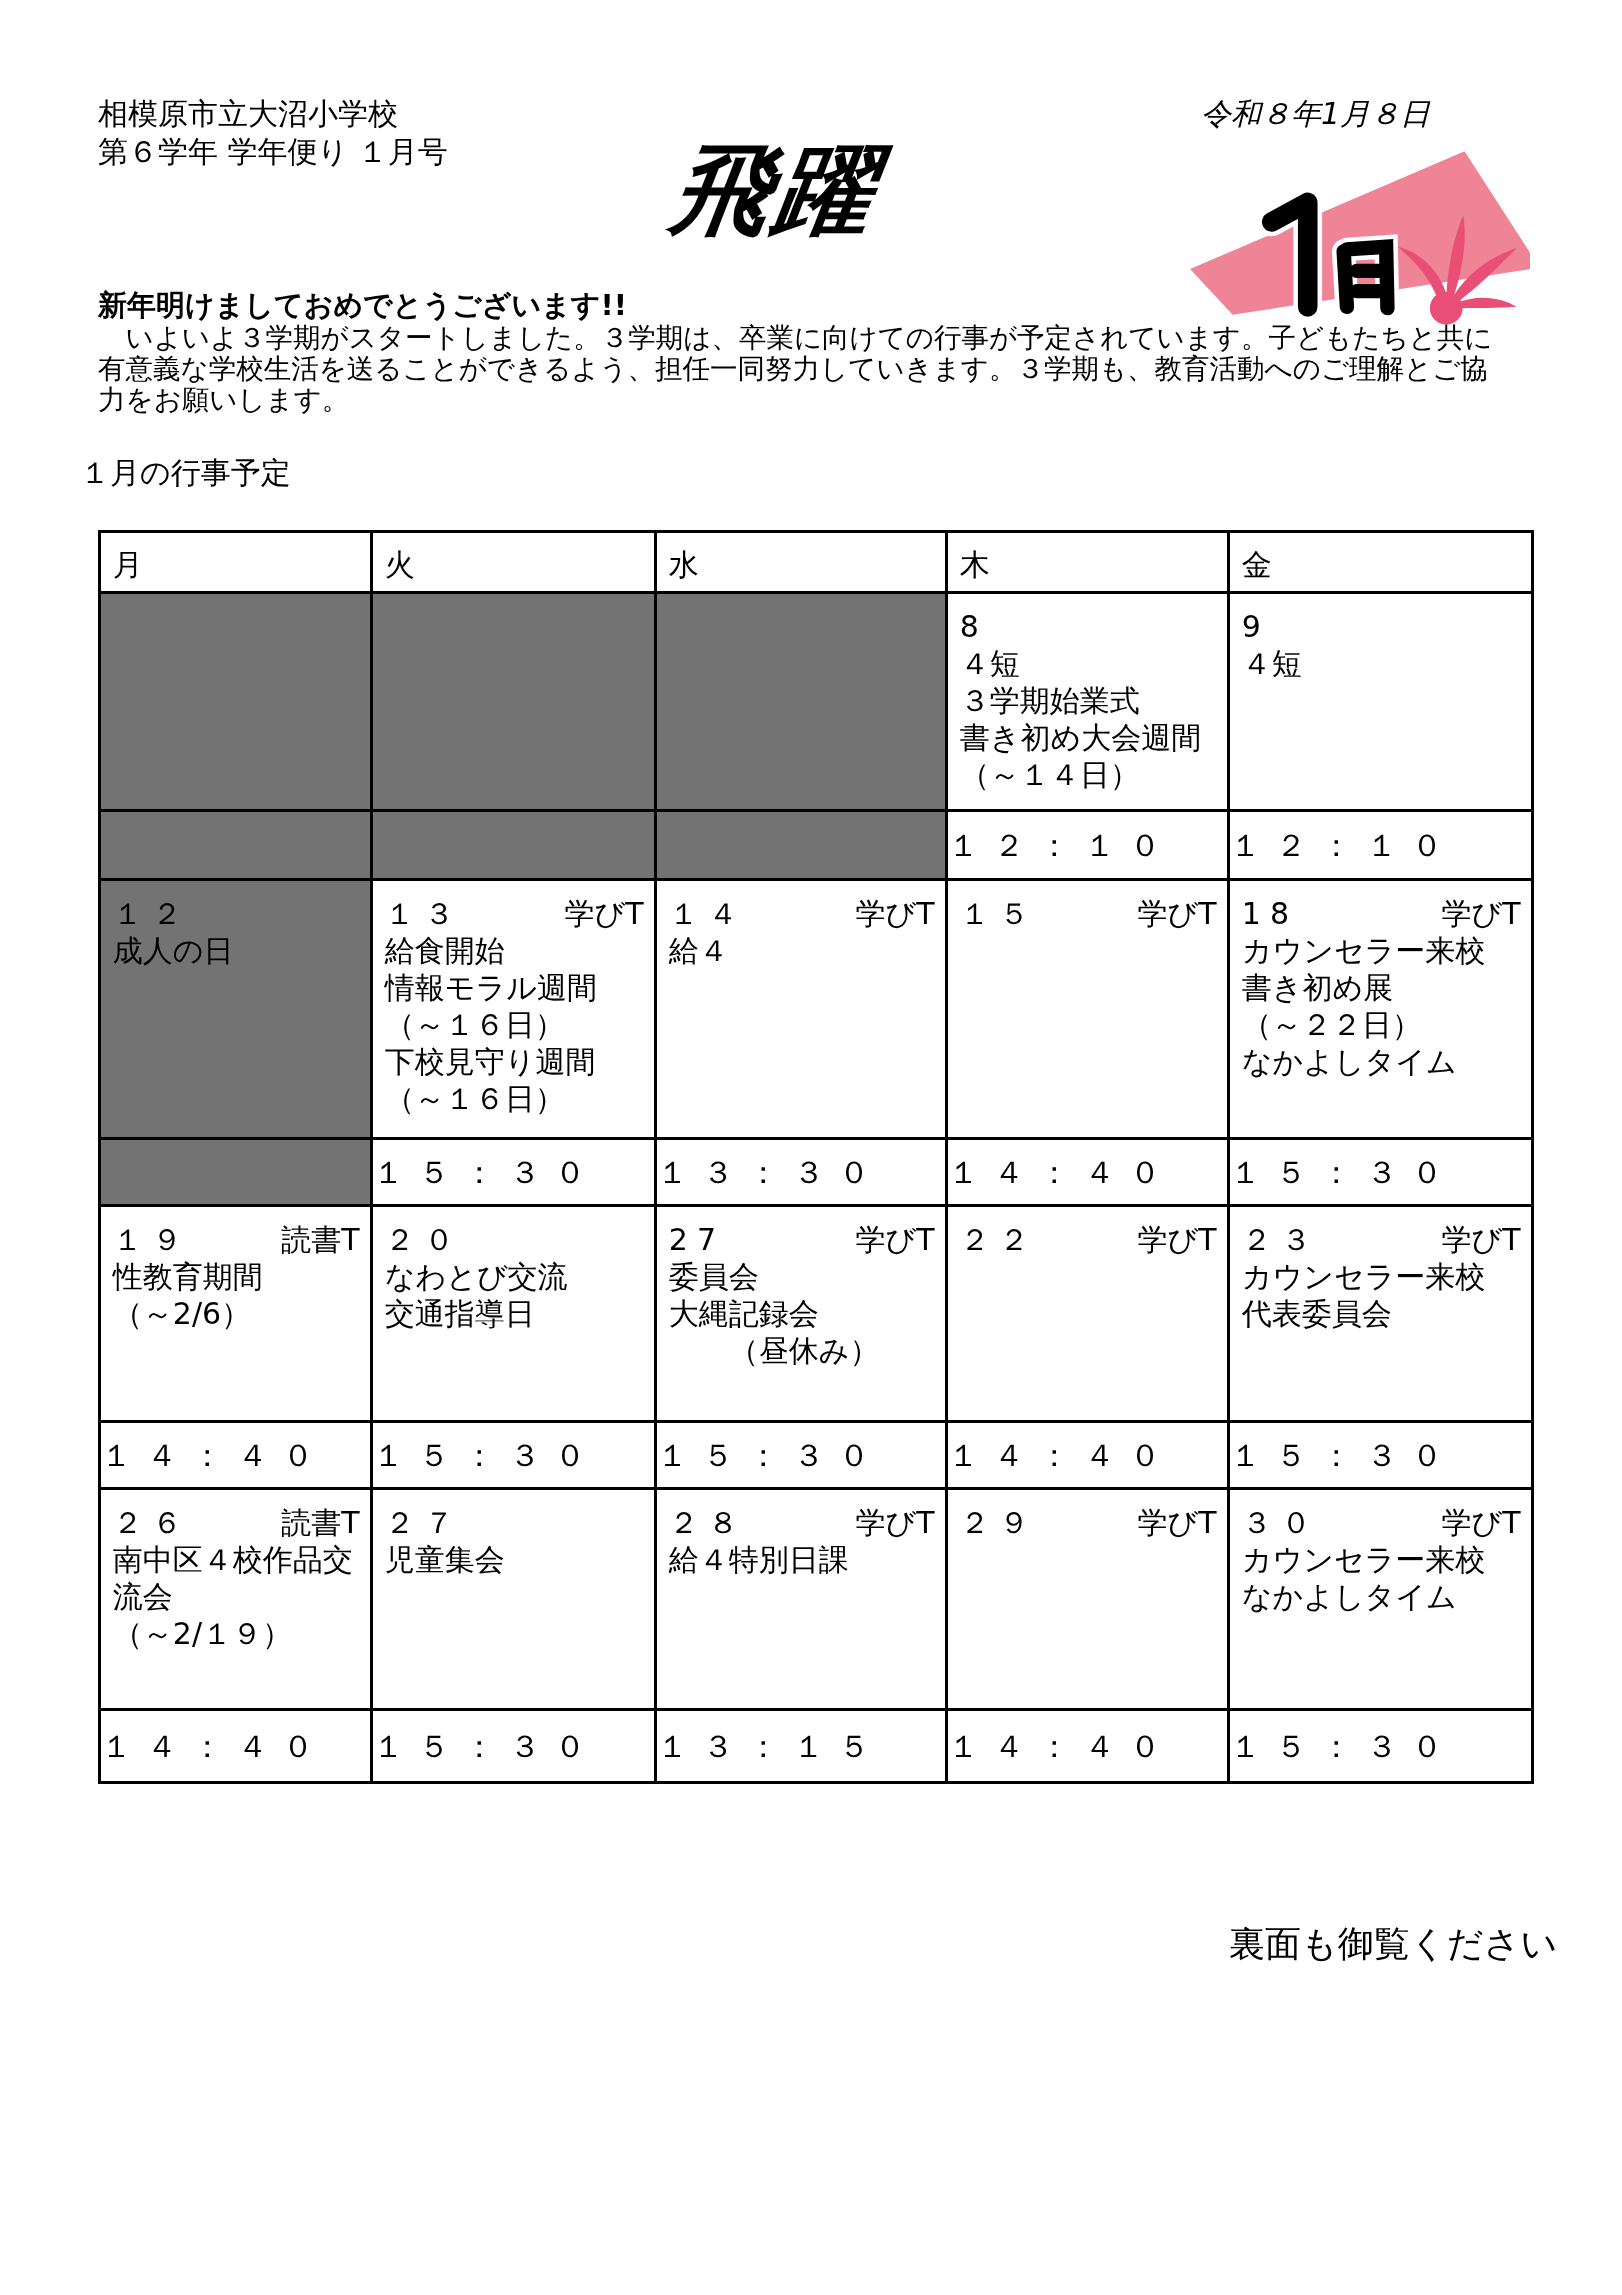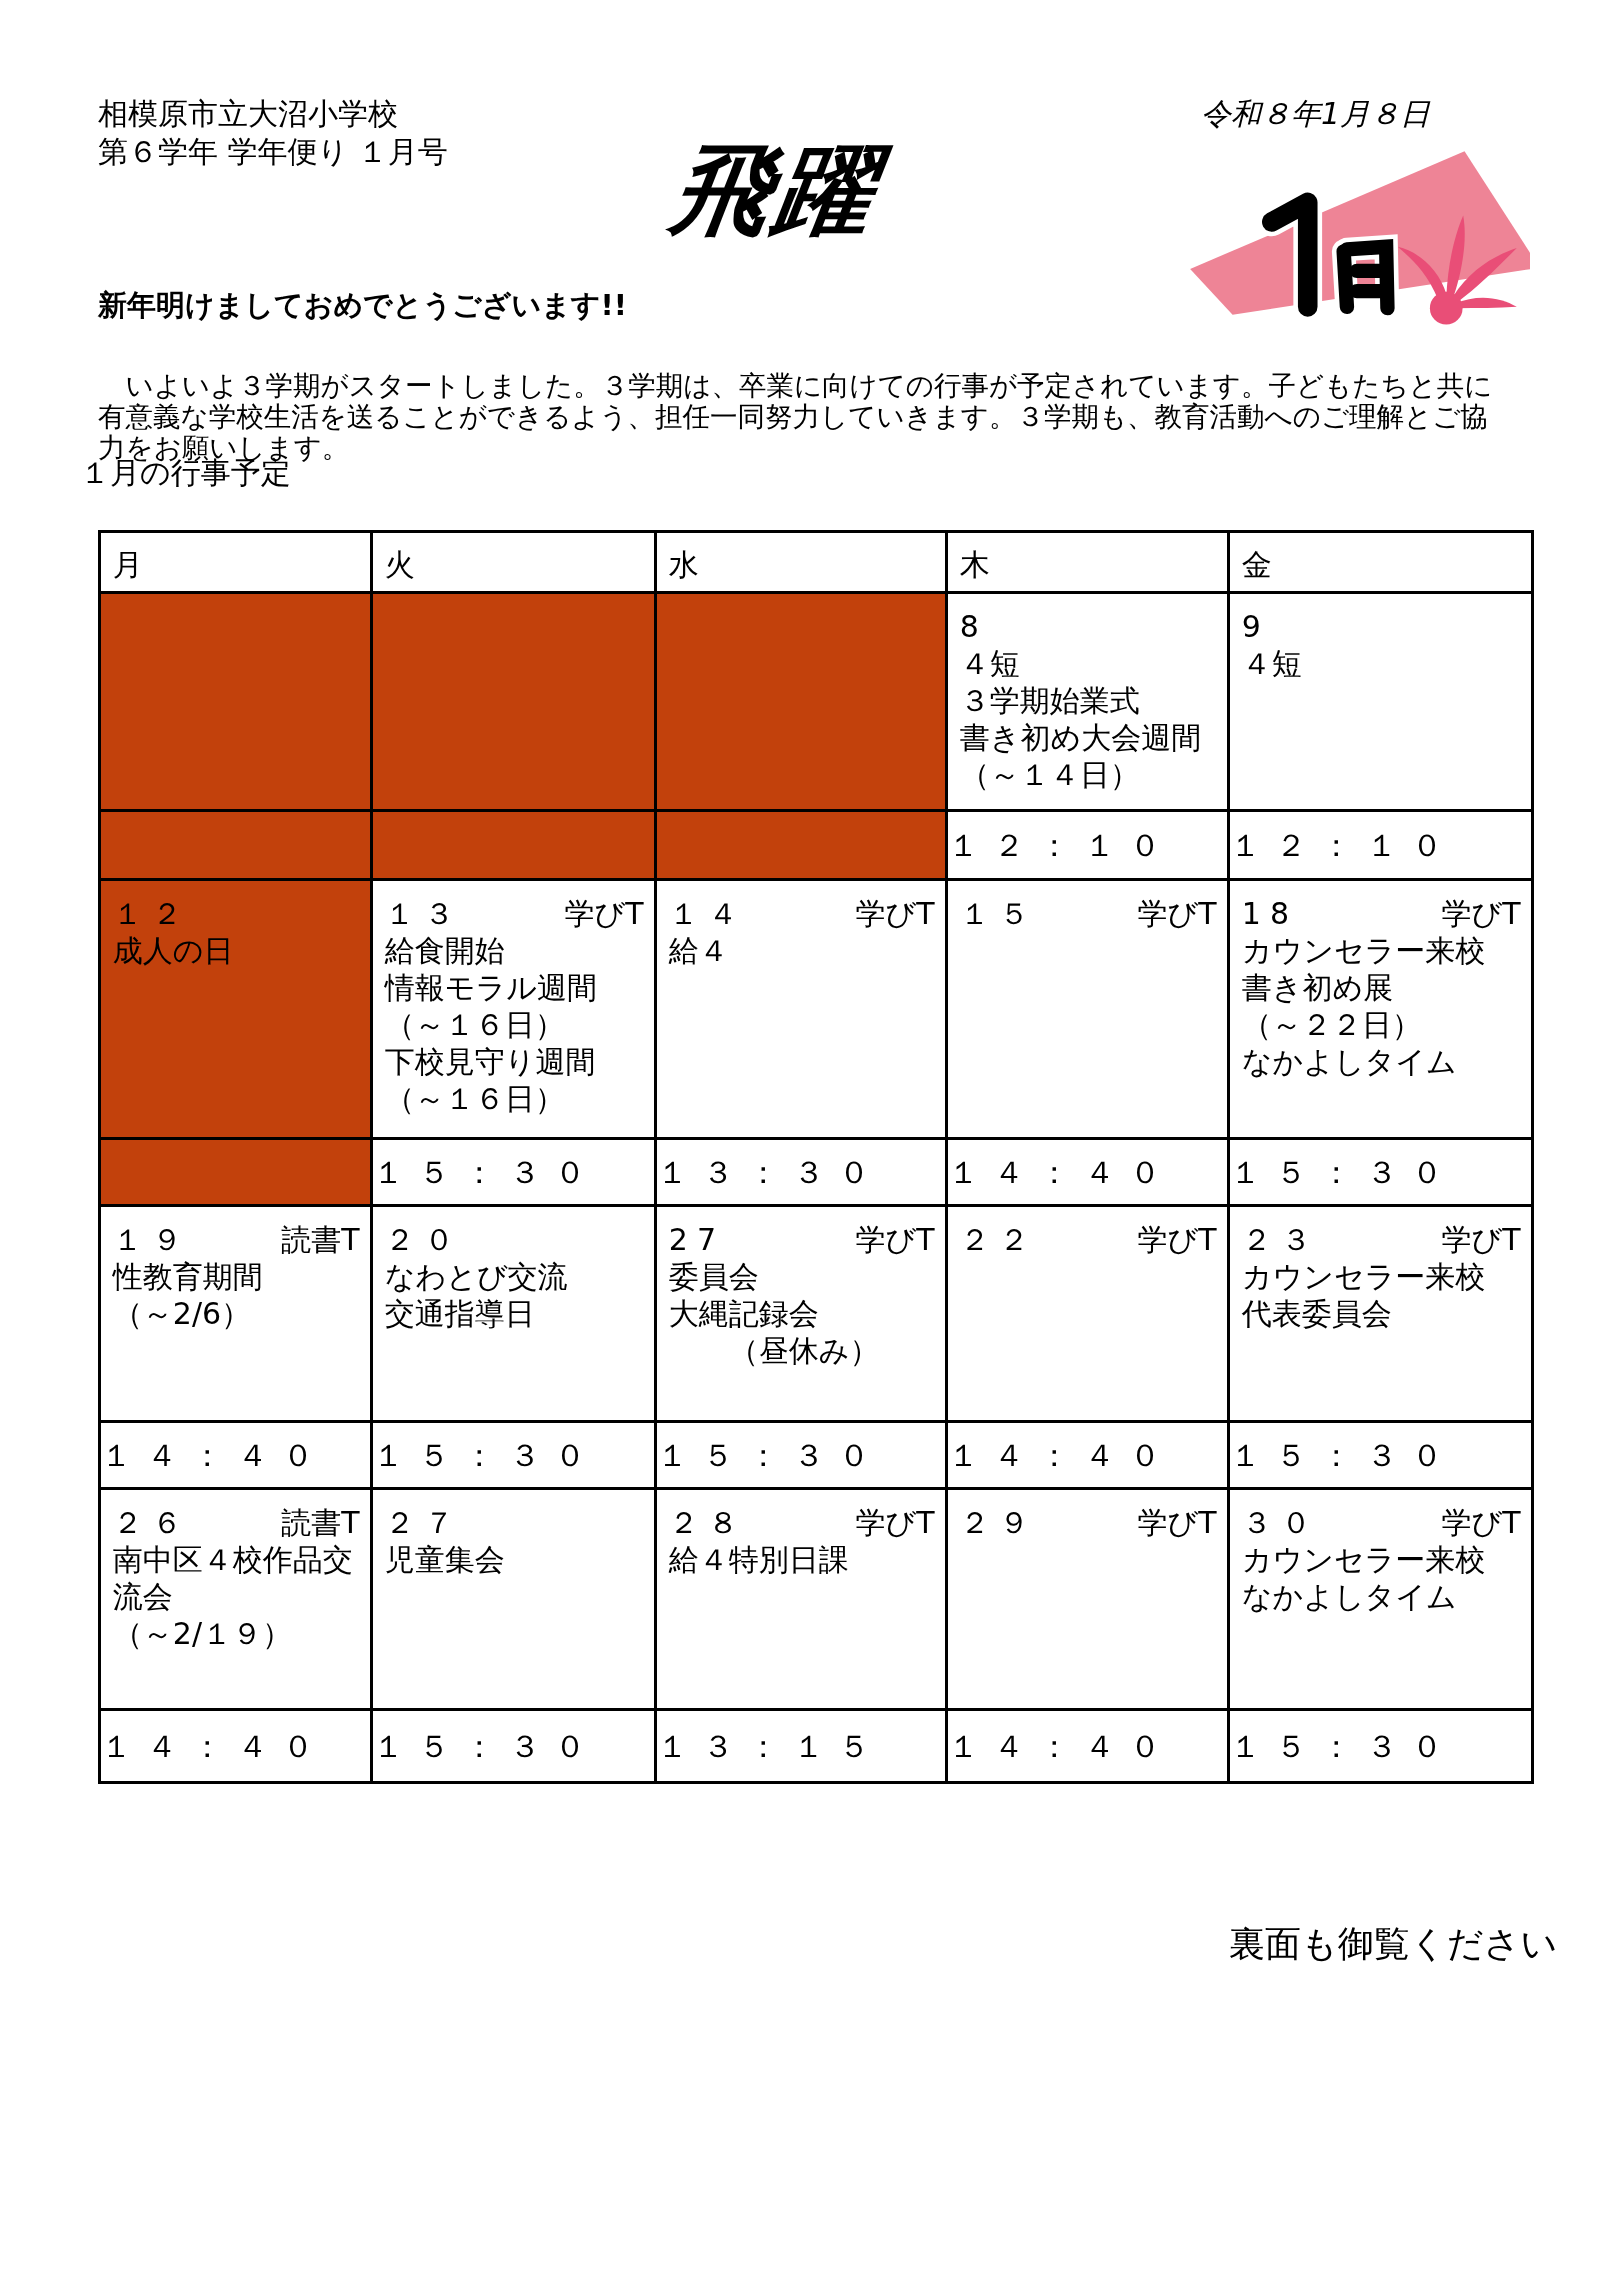--- a/index.html
+++ b/index.html
@@ -13,34 +13,33 @@
   .title {
     left: 673px; top: 131px; font-size: 98px; line-height: 118px; font-weight: bold;
     font-style: italic; font-family: "DejaVu Serif", serif; letter-spacing: 3.9px;
     transform: skewX(-8deg); white-space: nowrap;
   }
   .badge { left: 1190px; top: 137px; width: 340px; height: 196px; }
   .greeting { left: 98px; top: 288px; font-size: 29px; line-height: 34px; font-weight: bold; white-space: nowrap; }
   .intro {
     left: 98px; top: 322px; width: 1399px; font-size: 27.5px; line-height: 31px;
     text-indent: 27.5px;
-    margin-top: 48px;
   }
   .section-title { left: 80px; top: 454px; font-size: 30px; line-height: 38px; white-space: nowrap; }
 
   table.cal {
     position: absolute; left: 98px; top: 530px; width: 1433px;
     border-collapse: collapse; table-layout: fixed;
   }
   table.cal td, table.cal th {
     border: 3.3px solid #000; padding: 0; vertical-align: top; font-weight: normal;
     font-size: 30px; line-height: 37px;
   }
   table.cal th { text-align: left; height: 61px; padding: 13px 0 0 11.8px; box-sizing: border-box; vertical-align: top; }
-  .gray { background: #c2410c; }
+  .gray { background: #737373; }
   .day-cell { padding: 14.4px 10.5px 0 11.8px !important; box-sizing: border-box; }
   .day-head { display: flex; justify-content: space-between; white-space: nowrap; letter-spacing: 9.2px; }
   .day-head .tag { letter-spacing: 0; }
   .ev { white-space: pre-wrap; }
   .time-cell { text-align: left; vertical-align: middle !important; letter-spacing: 14.4px; font-size: 31px !important; }
   .footer { left: 1229px; top: 1925px; font-size: 36px; line-height: 38px; white-space: nowrap; }
 </style>
 </head>
 <body>
 

